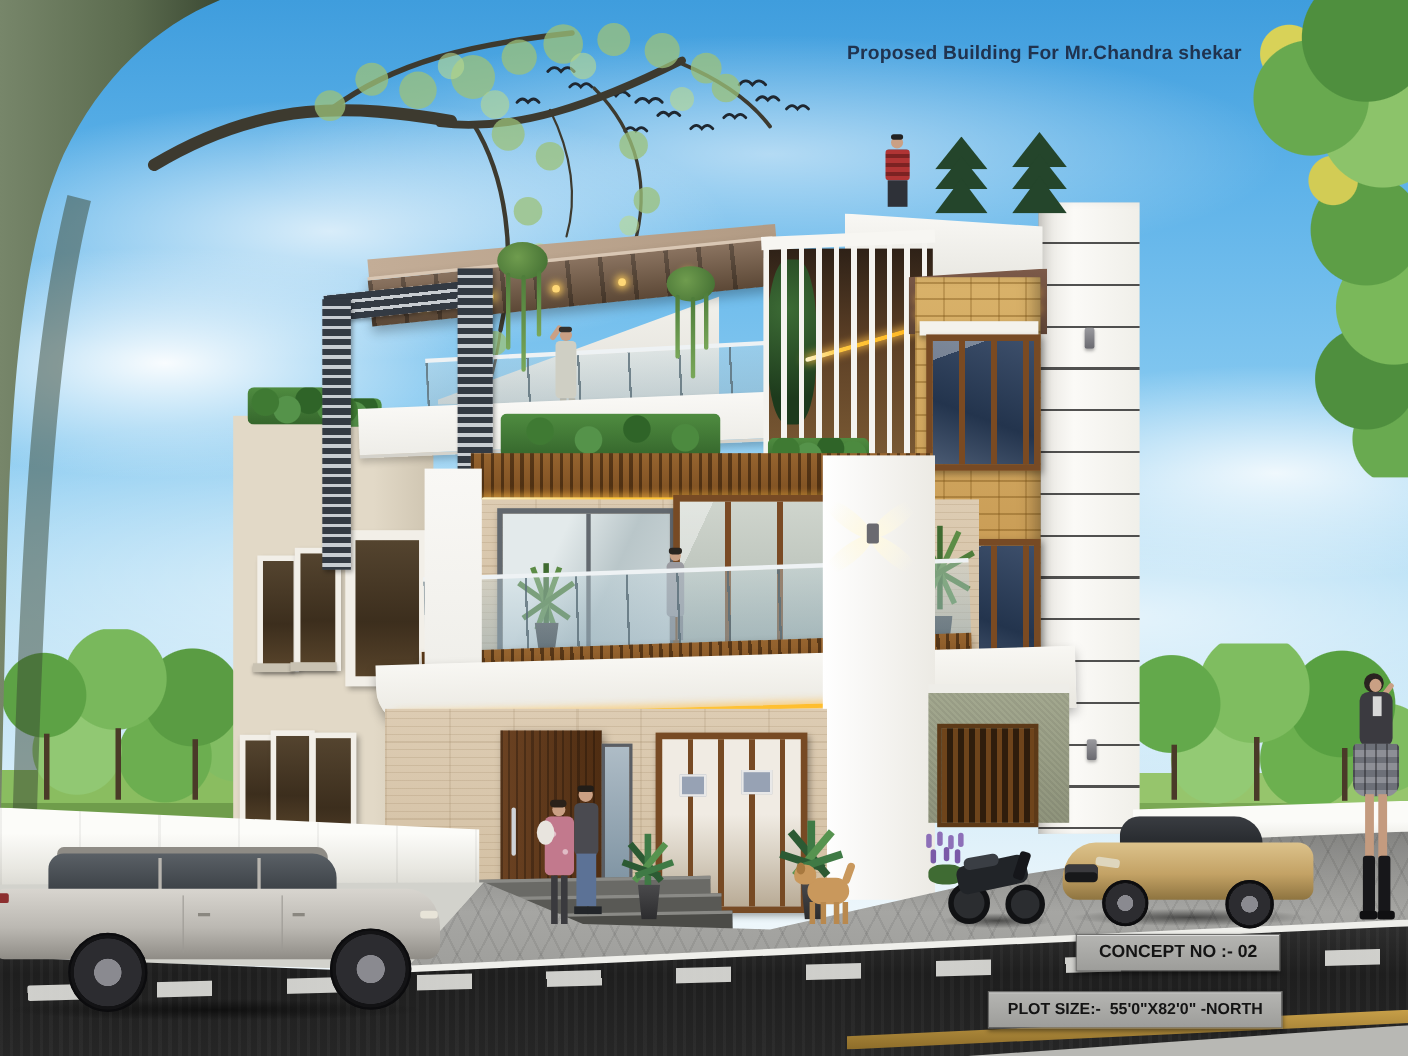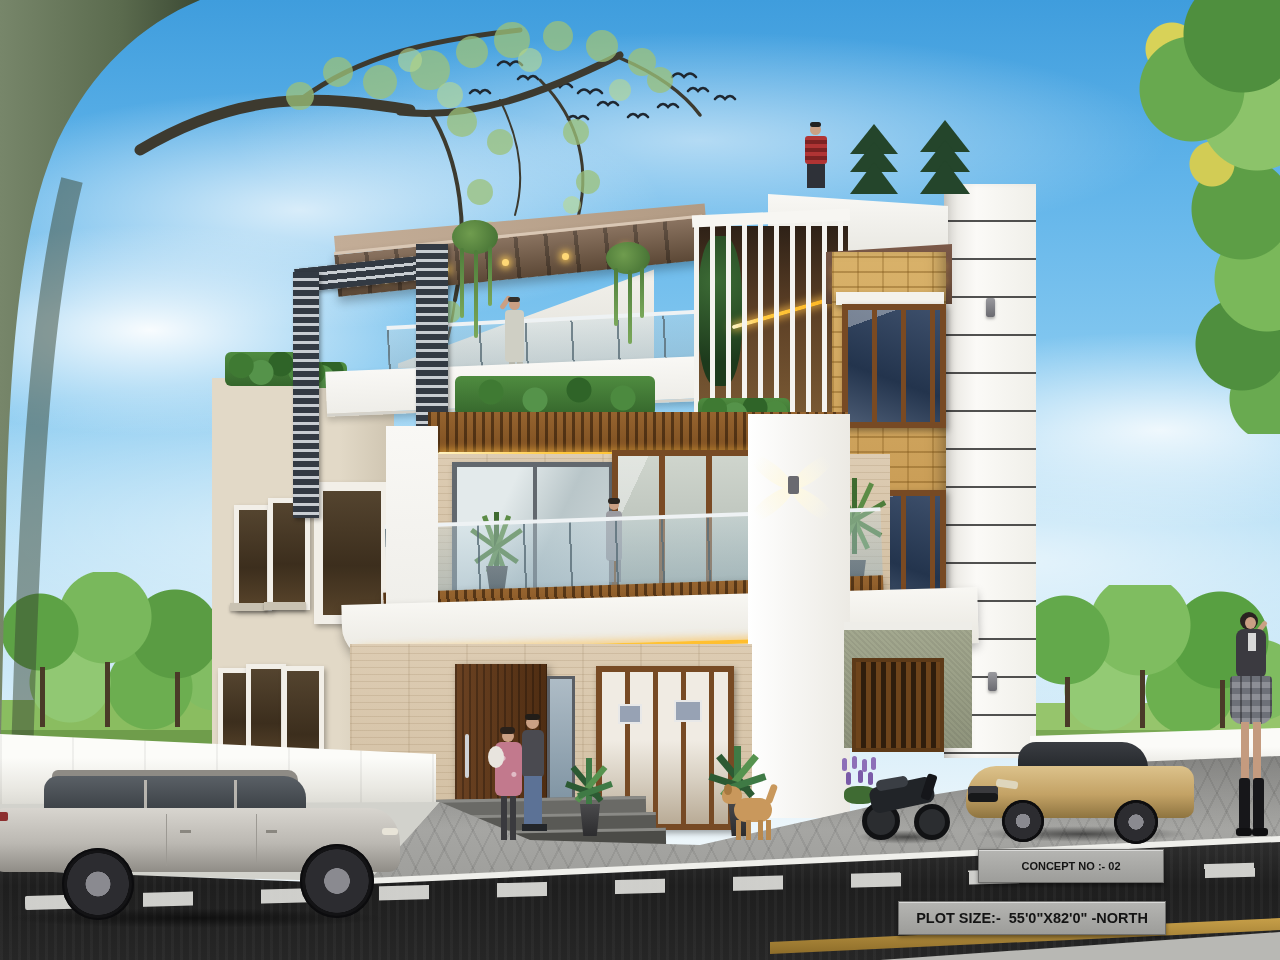--- a/index.html
+++ b/index.html
@@ -17,21 +17,21 @@
     radial-gradient(ellipse 700px 190px at 1020px 560px, rgba(255,255,255,.65), rgba(255,255,255,0) 75%),
     radial-gradient(ellipse 820px 220px at 380px 540px, rgba(255,255,255,.6), rgba(255,255,255,0) 75%),
     linear-gradient(180deg,#3f9ddd 0%,#5fb3e9 18%,#84c8f0 38%,#aadaf4 55%,#cde9f8 70%,#ecf6fb 86%,#f6fafc 100%);}
 
   
   #title{position:absolute;left:770px;top:38px;width:360px;font-size:17.5px;
     font-weight:700;letter-spacing:.2px;color:#20334f;}
   .infobox{position:absolute;background:linear-gradient(180deg,#b5b5b2,#9d9d9a);
     border:1px solid #6f6f6d;box-shadow:inset 0 1px 0 rgba(255,255,255,.5),0 2px 4px rgba(0,0,0,.45);
     color:#141414;font-weight:700;display:flex;align-items:center;justify-content:center;white-space:pre;}
-  #concept-box{left:978px;top:849px;width:184px;height:32px;font-size:11px;}
+  #concept-box{left:978px;top:849px;width:184px;height:32px;font-size:16px;}
   #plot-box{left:898px;top:901px;width:266px;height:32px;font-size:14.5px;}
 
   
   .bgtrees{position:absolute;}
   #bgtrees-left{left:0;top:572px;width:240px;height:185px;background-image:
     radial-gradient(circle at 40px 60px,#5da245 38px,rgba(0,0,0,0) 39px),
     radial-gradient(circle at 105px 45px,#79b85c 46px,rgba(0,0,0,0) 47px),
     radial-gradient(circle at 175px 62px,#5a9c43 44px,rgba(0,0,0,0) 45px),
     radial-gradient(circle at 70px 110px,#91c873 40px,rgba(0,0,0,0) 41px),
     radial-gradient(circle at 150px 115px,#6cae50 42px,rgba(0,0,0,0) 43px),
@@ -609,20 +609,21 @@
        repeating-linear-gradient(90deg,rgba(30,30,34,.45) 0 2px,rgba(0,0,0,0) 2px 10px),
        repeating-linear-gradient(0deg,#8d8f96 0 6px,#6d7078 6px 12px)"></i>
     <i style="left:19px;top:110px;width:8px;height:58px;background:#c49b7f"></i>
     <i style="left:31px;top:110px;width:8px;height:58px;background:#c49b7f"></i>
     <i style="left:17px;top:166px;width:11px;height:52px;border-radius:3px;background:#17171a"></i>
     <i style="left:31px;top:166px;width:11px;height:52px;border-radius:3px;background:#17171a"></i>
     <i style="left:14px;top:216px;width:16px;height:8px;border-radius:3px;background:#101012"></i>
     <i style="left:30px;top:216px;width:16px;height:8px;border-radius:3px;background:#101012"></i>
   </div>
 
+  <div id="title">Proposed Building For Mr.Chandra shekar</div>
   <div id="concept-box" class="infobox">
     <span>CONCEPT NO :- 02</span>
   </div>
   <div id="plot-box" class="infobox">
     <span>PLOT SIZE:-  55'0"X82'0" -NORTH</span>
   </div>
 
 </div>
 
 </body></html>

